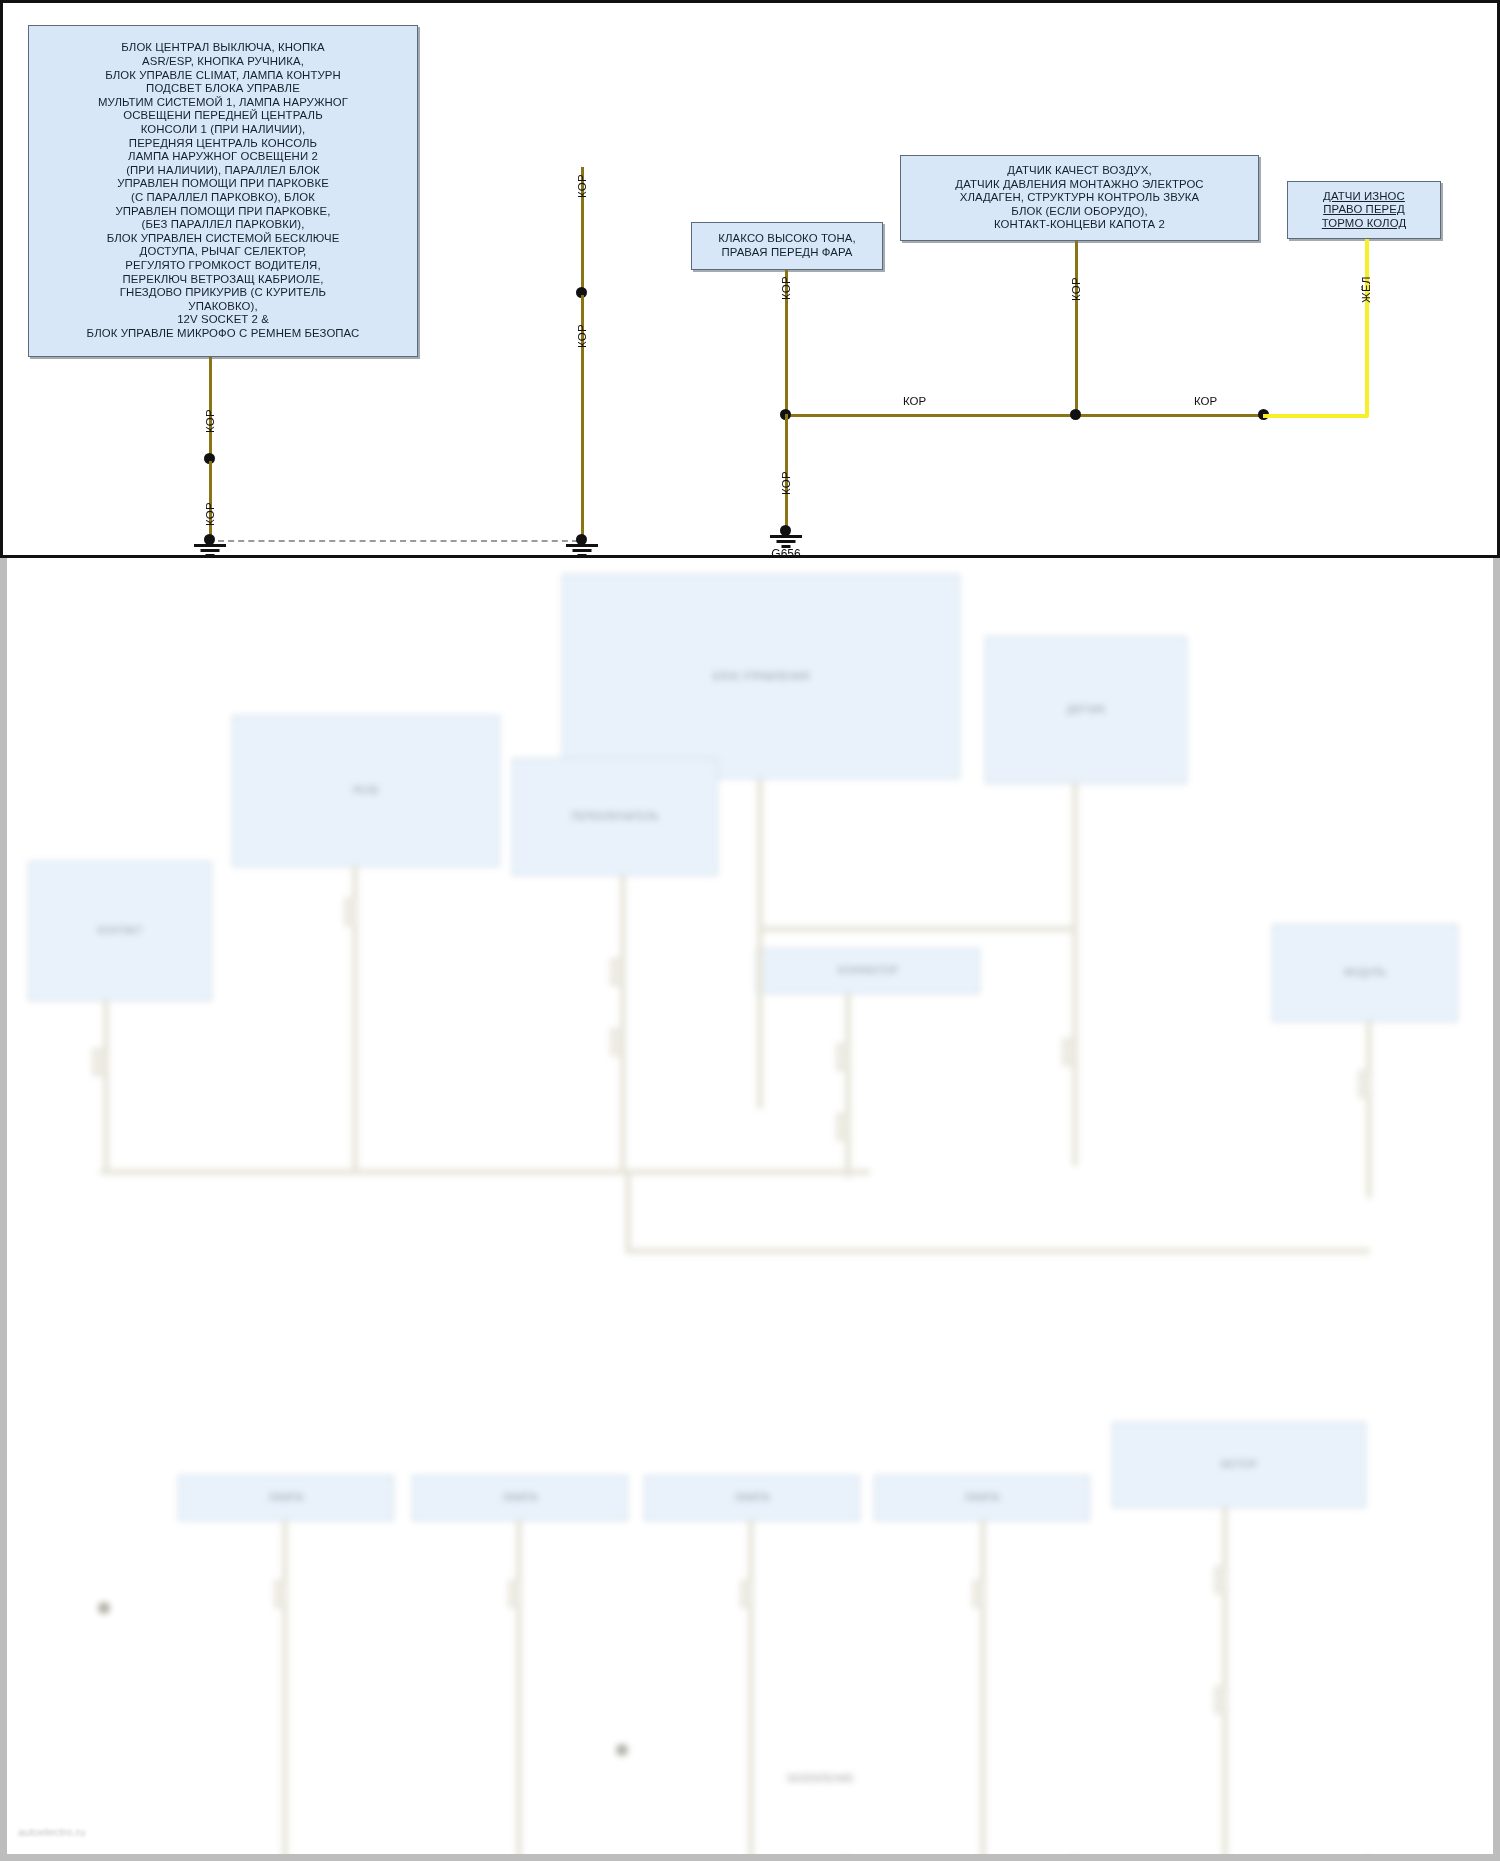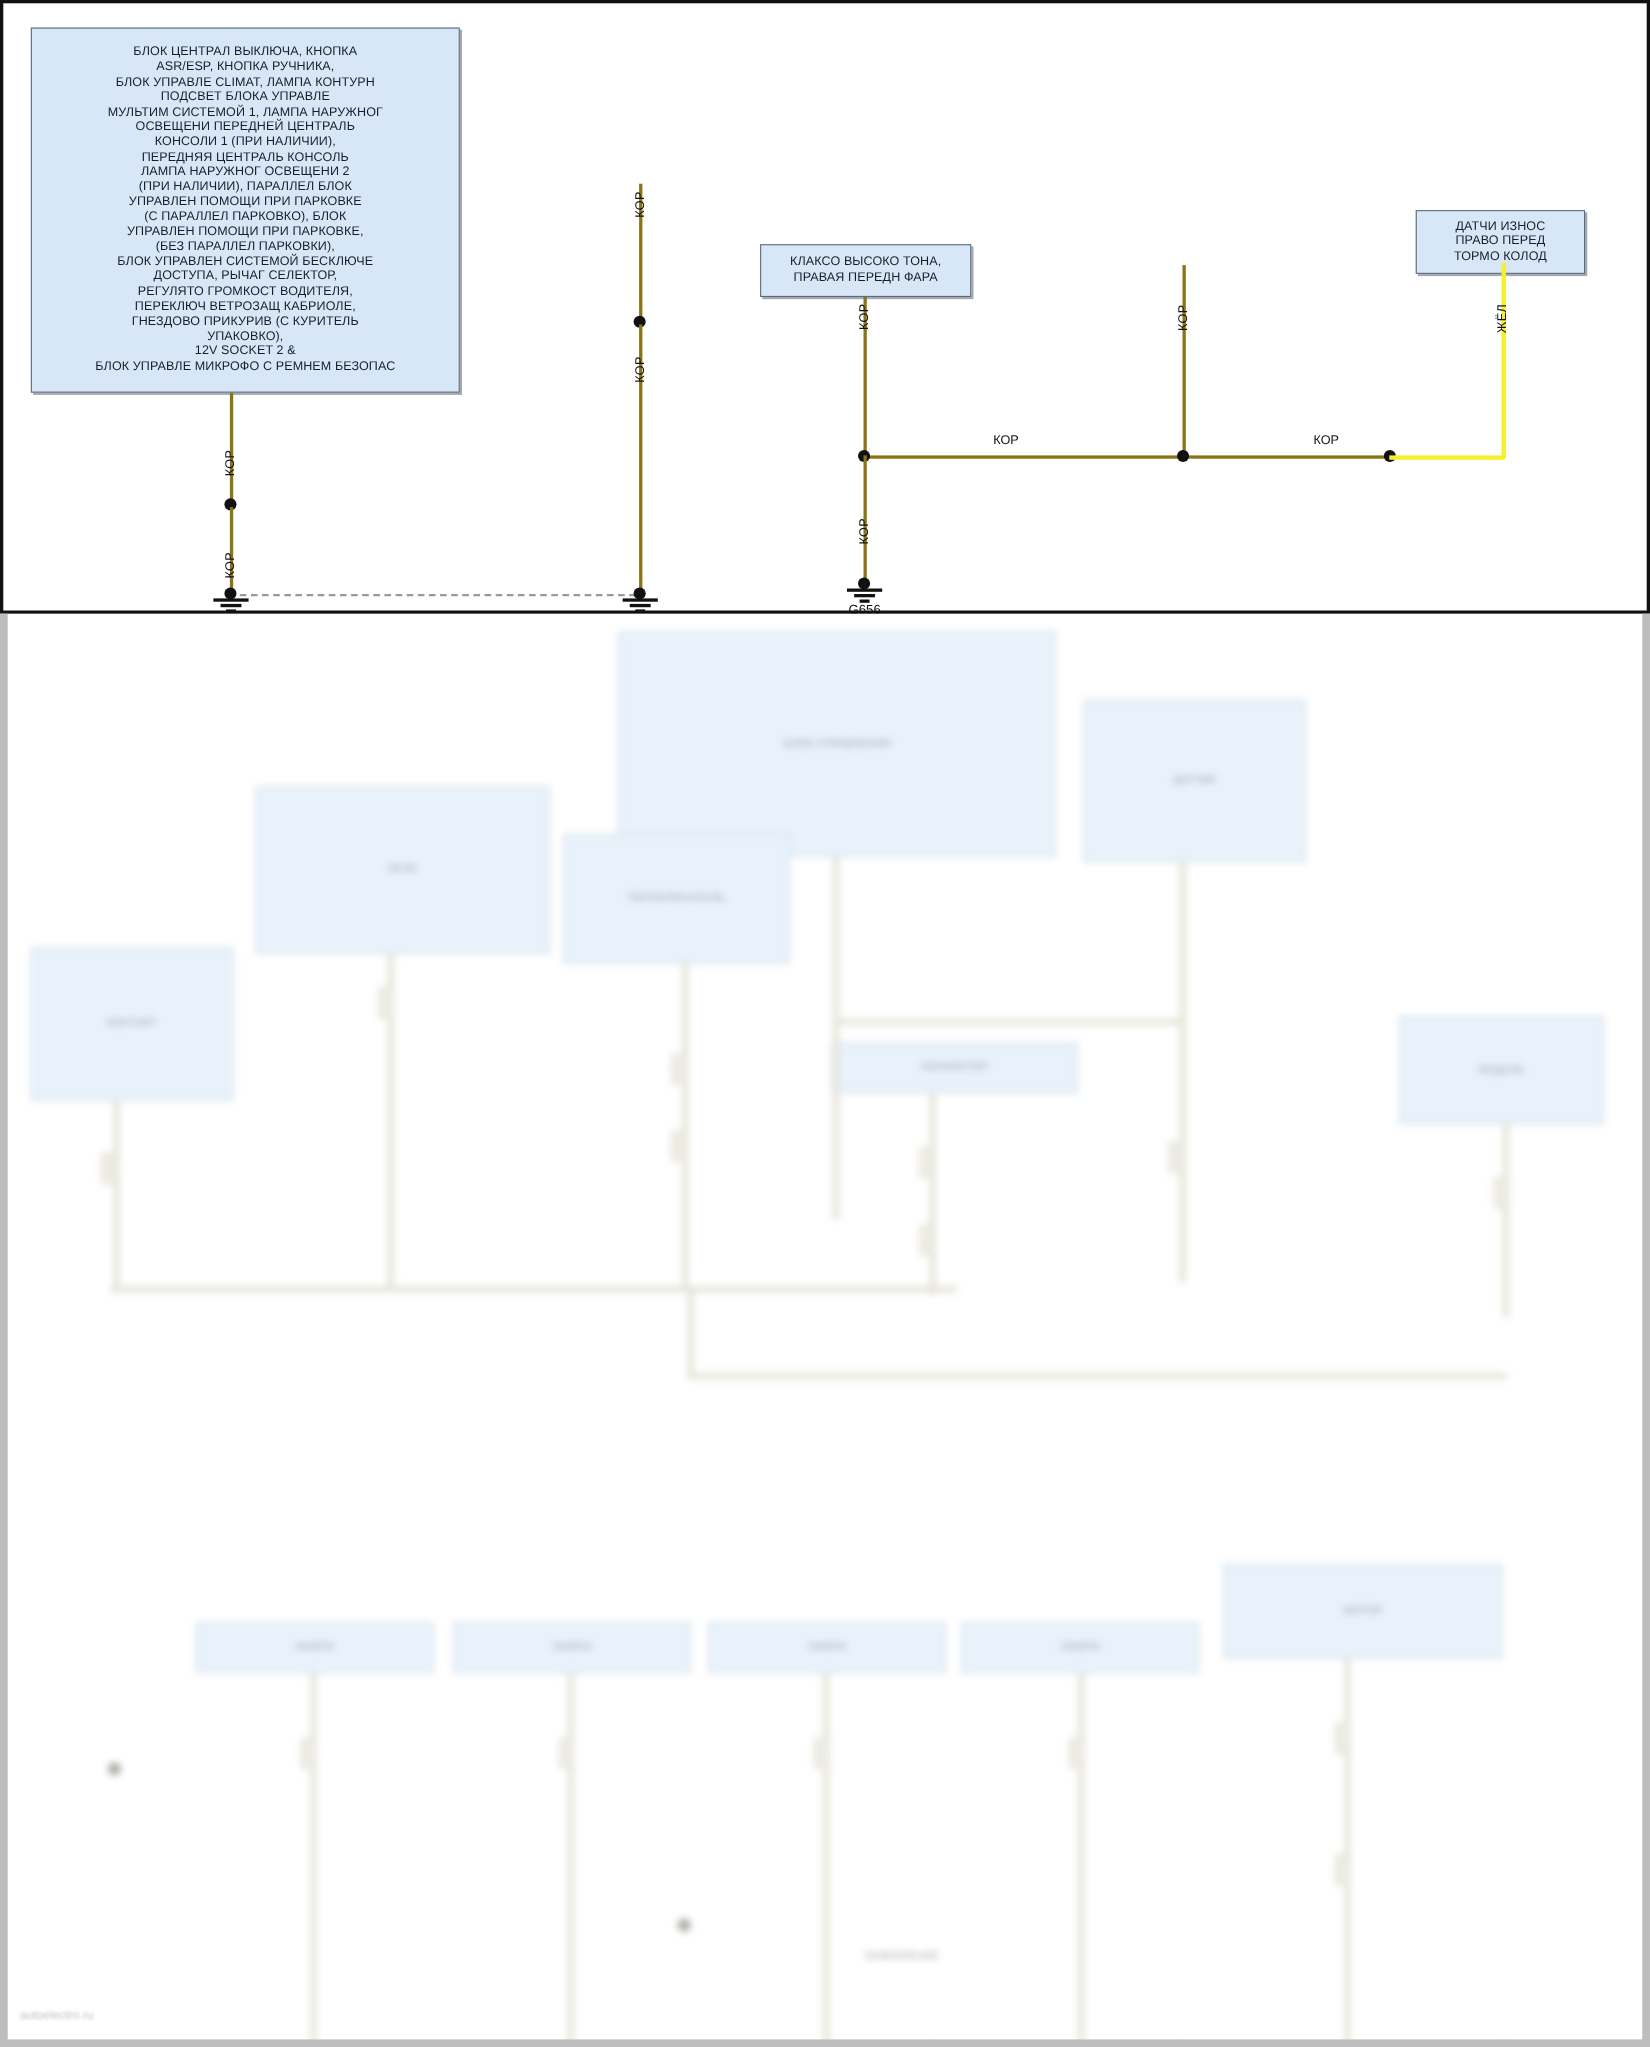--- a/index.html
+++ b/index.html
@@ -91,22 +91,29 @@
 12V SOCKET 2 &amp;
 БЛОК УПРАВЛЕ МИКРОФО С РЕМНЕМ БЕЗОПАС</span>
     </div>
 
 
     <div class="cbox" style="left:688px;top:219px;width:192px;height:48px;">
       <span class="txt">КЛАКСО ВЫСОКО ТОНА,
 ПРАВАЯ ПЕРЕДН ФАРА</span>
     </div>
 
-
-    <div class="cbox" style="left:1284px;top:188px;width:154px;height:58px;">
+    <div class="cbox" style="left:897px;top:152px;width:359px;height:86px;">
+      <span class="txt">ДАТЧИК КАЧЕСТ ВОЗДУХ,
+ДАТЧИК ДАВЛЕНИЯ МОНТАЖНО ЭЛЕКТРОС
+ХЛАДАГЕН, СТРУКТУРН КОНТРОЛЬ ЗВУКА
+БЛОК (ЕСЛИ ОБОРУДО),
+КОНТАКТ-КОНЦЕВИ КАПОТА 2</span>
+    </div>
+
+    <div class="cbox" style="left:1284px;top:178px;width:154px;height:58px;text-decoration:underline;">
       <span class="txt">ДАТЧИ ИЗНОС
 ПРАВО ПЕРЕД
 ТОРМО КОЛОД</span>
     </div>
 
     <div class="wire v" style="left:206px;top:354px;height:98px;"></div>
     <div class="dot" style="left:201px;top:450px;"></div>
     <div class="wire v" style="left:206px;top:458px;height:80px;"></div>
     <span class="wlabel" style="left:201px;top:430px;">КОР</span>
     <span class="wlabel" style="left:201px;top:523px;">КОР</span>

